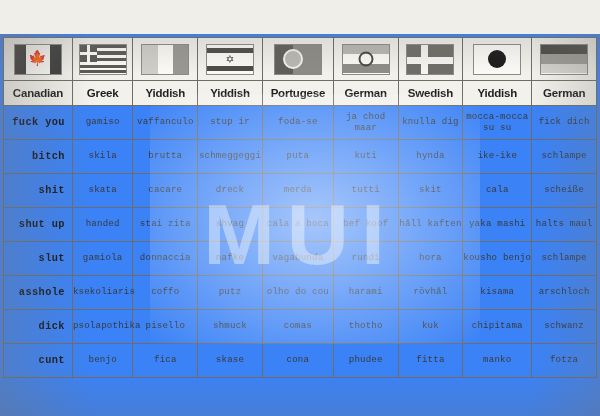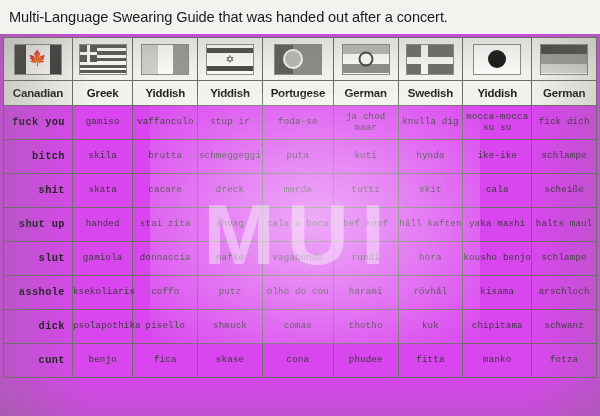--- a/index.html
+++ b/index.html
@@ -36,21 +36,21 @@
     color: #1b1b1b;
     letter-spacing: -0.1px;
     white-space: nowrap;
   }
   
   #sheet {
     position: absolute;
     top: 34px; left: 0;
     width: 600px;
     height: 382px;
-    background: #d946ef;
+    background: #3b82f6;
     overflow: hidden;
   }
   
   .shade {
     position: absolute;
     pointer-events: none;
   }
   #shade-left {
     left: 0; top: 0; width: 90px; height: 382px;
     background: linear-gradient(to right, rgba(120,118,112,0.32), rgba(255,255,255,0));
@@ -245,23 +245,20 @@
   col.c5 { width: 62px; }
   col.c6 { width: 62px; }
   col.c7 { width: 66px; }
   col.c8 { width: 62px; }
 </style>
 </head>
 <body>
 
 <div id="page">
 
-  <div id="title-bar">
-    <div id="title-text">Multi-Language Swearing Guide that was handed out after a concert.</div>
-  </div>
 
   <div id="sheet">
 
     <table>
       <colgroup>
         <col class="c0">
           <col class="c1">
           <col class="c2">
           <col class="c3">
           <col class="c4">

